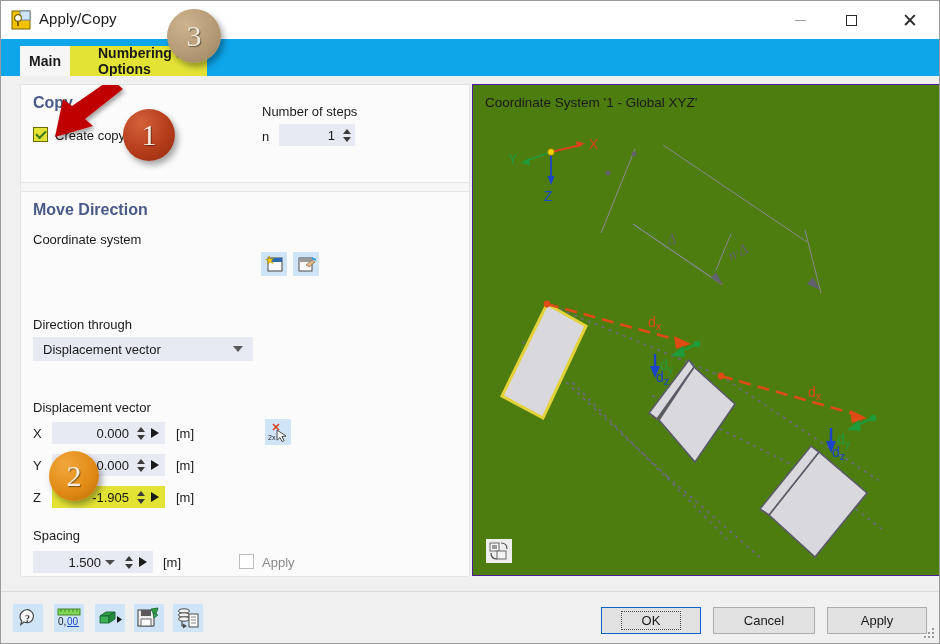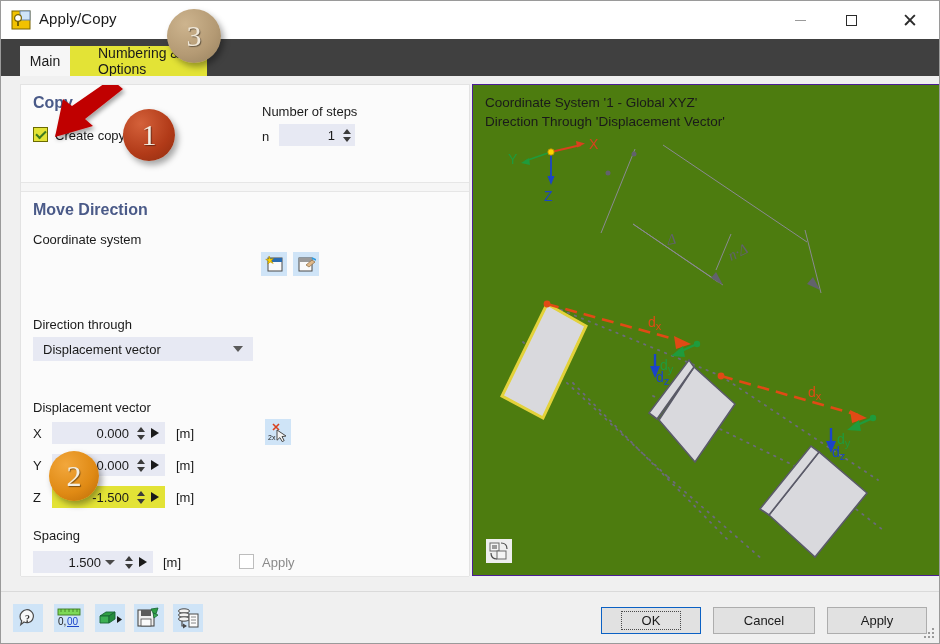--- a/index.html
+++ b/index.html
@@ -42,21 +42,22 @@
   #btn-max { left: 827px; }
   #btn-close { left: 886px; }
   #btn-min .gl { width: 11px; height: 1px; background: #9a9a9a; display:block; }
   #btn-max .gl { width: 11px; height: 11px; border: 1px solid #2b2b2b; display:block; box-sizing:border-box;}
   #btn-close .gl { font-size: 19px; color: #2b2b2b; line-height: 1; font-family:"Liberation Sans",sans-serif; font-weight:300;}
 
   
   #tabstrip {
     position: absolute; left: 0; top: 38px;
     width: 938px; height: 37px;
-    background: #404040;
+    background: #0ea5e9;
+    font-weight: bold;
   }
   .tab {
     position: absolute; bottom: 0; height: 30px;
     display: flex; align-items: center; justify-content: center;
     font-size: 14px; color: #1a1a1a; padding: 0 14px;
     box-sizing: border-box;
   }
   #tab-main { left: 19px; width: 50px; background: #f6f6f6; }
   #tab-numbering { left: 69px; width: 137px; background: #e3e336; padding-left: 28px; }
 
@@ -332,21 +333,21 @@
           <span class="spin">
               <span class="up"></span>
               <span class="dn"></span>
             </span>
           <span class="play"></span>
         </div>
         <div class="lbl" style="left:155px; top:266px;">[m]</div>
 
         <div class="lbl" style="left:12px; top:298px;">Z</div>
         <div class="field hl" style="left:31px; top:294px; width:113px;">
-          <span class="val">-1.500</span>
+          <span class="val">-1.905</span>
           <span class="spin">
               <span class="up"></span>
               <span class="dn"></span>
             </span>
           <span class="play"></span>
         </div>
         <div class="lbl" style="left:155px; top:298px;">[m]</div>
 
         <div class="iconbtn" style="left:244px; top:227px; height:26px;">
           <svg width="22" height="20" viewBox="0 0 22 20">
@@ -367,21 +368,21 @@
           <span class="play"></span>
         </div>
         <div class="lbl" style="left:142px; top:363px;">[m]</div>
 
         <div class="cbx unchecked" style="left:218px; top:362px;"></div>
         <div class="lbl-dim" style="left:241px; top:363px;">Apply</div>
       </div>
     </div>
 
     <div id="right-panel">
-      <div id="diag-title"><span>Coordinate System '1 - Global XYZ'</span><br><span>Direction Through 'Displacement Vector'</span></div>
+      <div id="diag-title"><span>Coordinate System '1 - Global XYZ'</span><br></div>
 
       <svg id="svg-diagram" width="446" height="445" viewBox="0 0 446 445">
 
         <g>
           <line x1="78" y1="22" x2="108" y2="15" stroke="#d9411e" stroke-width="1.8"></line>
           <polygon points="112,13.5 103,11 104,17.5" fill="#d9411e"></polygon>
           <text x="116" y="19" font-size="14" fill="#d9411e" font-family="Liberation Sans, sans-serif">X</text>
           <line x1="78" y1="22" x2="52" y2="31" stroke="#1f9b3c" stroke-width="1.8"></line>
           <polygon points="48,33 57,35 56,28" fill="#1f9b3c"></polygon>
           <text x="35" y="34" font-size="14" fill="#1f9b3c" font-family="Liberation Sans, sans-serif">Y</text>

